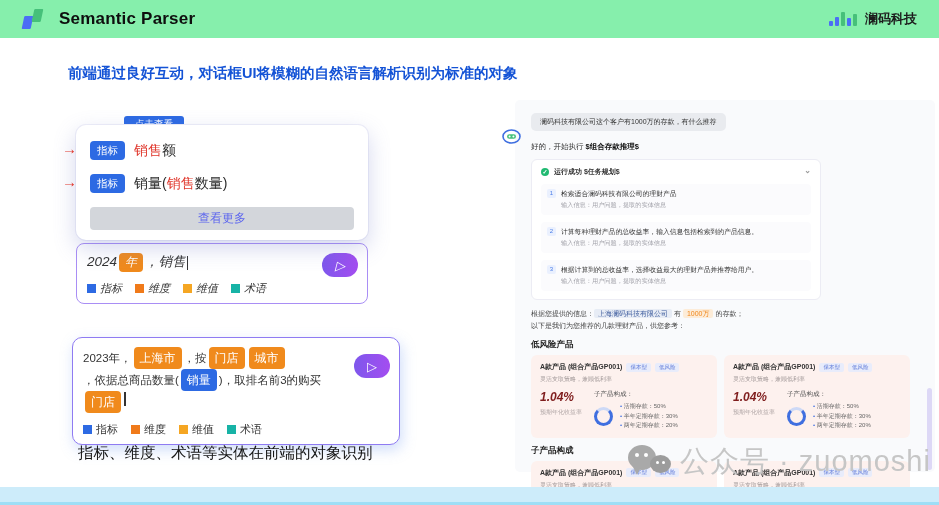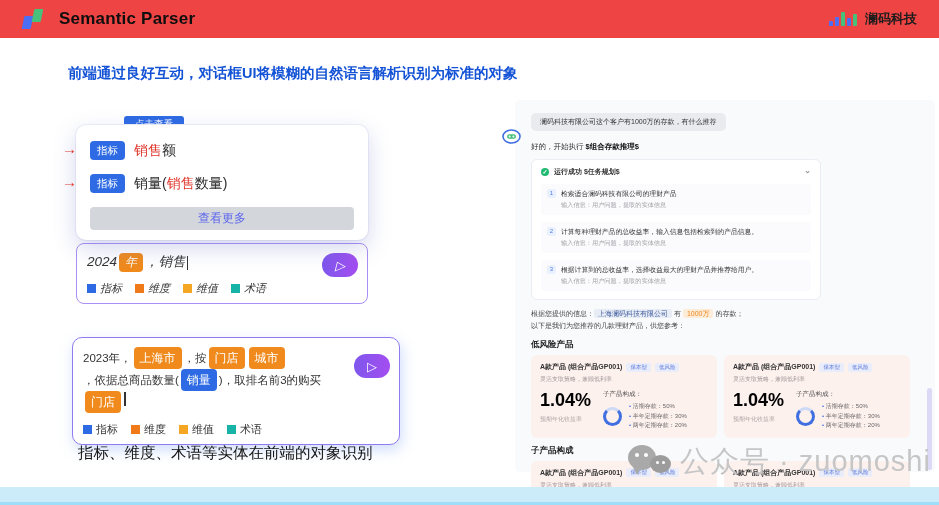--- a/index.html
+++ b/index.html
@@ -1,21 +1,21 @@
 <!DOCTYPE html>
 <html><head>
 <meta charset="utf-8">
 <style>
   * { margin:0; padding:0; box-sizing:border-box; }
   body { background:#fff; }
   .slide { position:relative; width:939px; height:505px; background:#fff; overflow:hidden;
            font-family:"Liberation Sans", sans-serif; }
 
   
-  .topbar { position:absolute; top:0; left:0; right:0; height:38px; background:#ef4444;
+  .topbar { position:absolute; top:0; left:0; right:0; height:38px; background:#86efac;
             display:flex; align-items:center; padding:0 22px; }
   .logo-mark { position:relative; width:24px; height:20px; margin-right:13px; }
   .logo-mark i { position:absolute; display:block; transform:skewX(-12deg); border-radius:1px; }
   .logo-mark .b1 { left:1px; bottom:0; width:9px; height:13px; background:#4b6ef5; }
   .logo-mark .b2 { left:11px; top:0; width:9px; height:13px; background:#46c07a; }
   .app-title { font-size:17px; font-weight:bold; color:#0e0e0e; letter-spacing:.2px; }
   .brand { margin-left:auto; display:flex; align-items:center; gap:8px; }
   .brand-bars { display:flex; align-items:flex-end; gap:2px; height:14px; }
   .brand-bars i { width:4px; display:block; border-radius:1px; }
   .brand-bars .h1 { height:5px;  background:#4b6ef5; }
@@ -92,21 +92,21 @@
   .pill-company { background:#e7ecf5; color:#3f5d9e; padding:1px 4px; border-radius:2px; }
   .pill-amount { background:#fdecd8; color:#f0861a; padding:1px 4px; border-radius:2px; }
   .section-title { margin:7px 0 4px 2px; font-size:8.5px; font-weight:bold; color:#222; }
   .cards-row { display:flex; gap:7px; margin-left:2px; }
   .pcard { width:186px; background:#fdf1ee; border-radius:6px; padding:7px 9px; }
   .pcard-title-row { display:flex; align-items:center; gap:4px; }
   .pcard-title { font-size:7px; font-weight:bold; color:#333; }
   .ptag { background:#e8ecfb; color:#5b77d8; font-size:5.5px; padding:1px 4px; border-radius:2px; flex:none; }
   .pcard-sub { font-size:6px; color:#a39a9a; margin-top:3px; }
   .pcard-body { display:flex; margin-top:6px; }
-  .rate { font-size:18px; font-weight:bold; color:#000000; }
+  .rate { font-size:12px; font-weight:bold; color:#7f1d1d;font-style:italic; }
   .rate-label { font-size:6px; color:#b0a6a6; margin-top:4px; }
   .compose-col { margin-left:12px; }
   .compose-label { font-size:6.5px; color:#555; }
   .compose-flex { display:flex; gap:7px; align-items:center; margin-top:3px; }
   .donut { width:19px; height:19px; border-radius:50%; border:3.5px solid #3f6fe0;
            border-top-color:#cdd9f6; flex:none; }
   .compose-list { list-style:none; font-size:6px; color:#666; line-height:9.5px; }
   .compose-list li::before { content:"• "; color:#3f6fe0; }
   .scroll-thumb { position:absolute; right:3px; top:288px; width:5px; height:82px;
                   background:#ddd8f6; border-radius:3px; }

